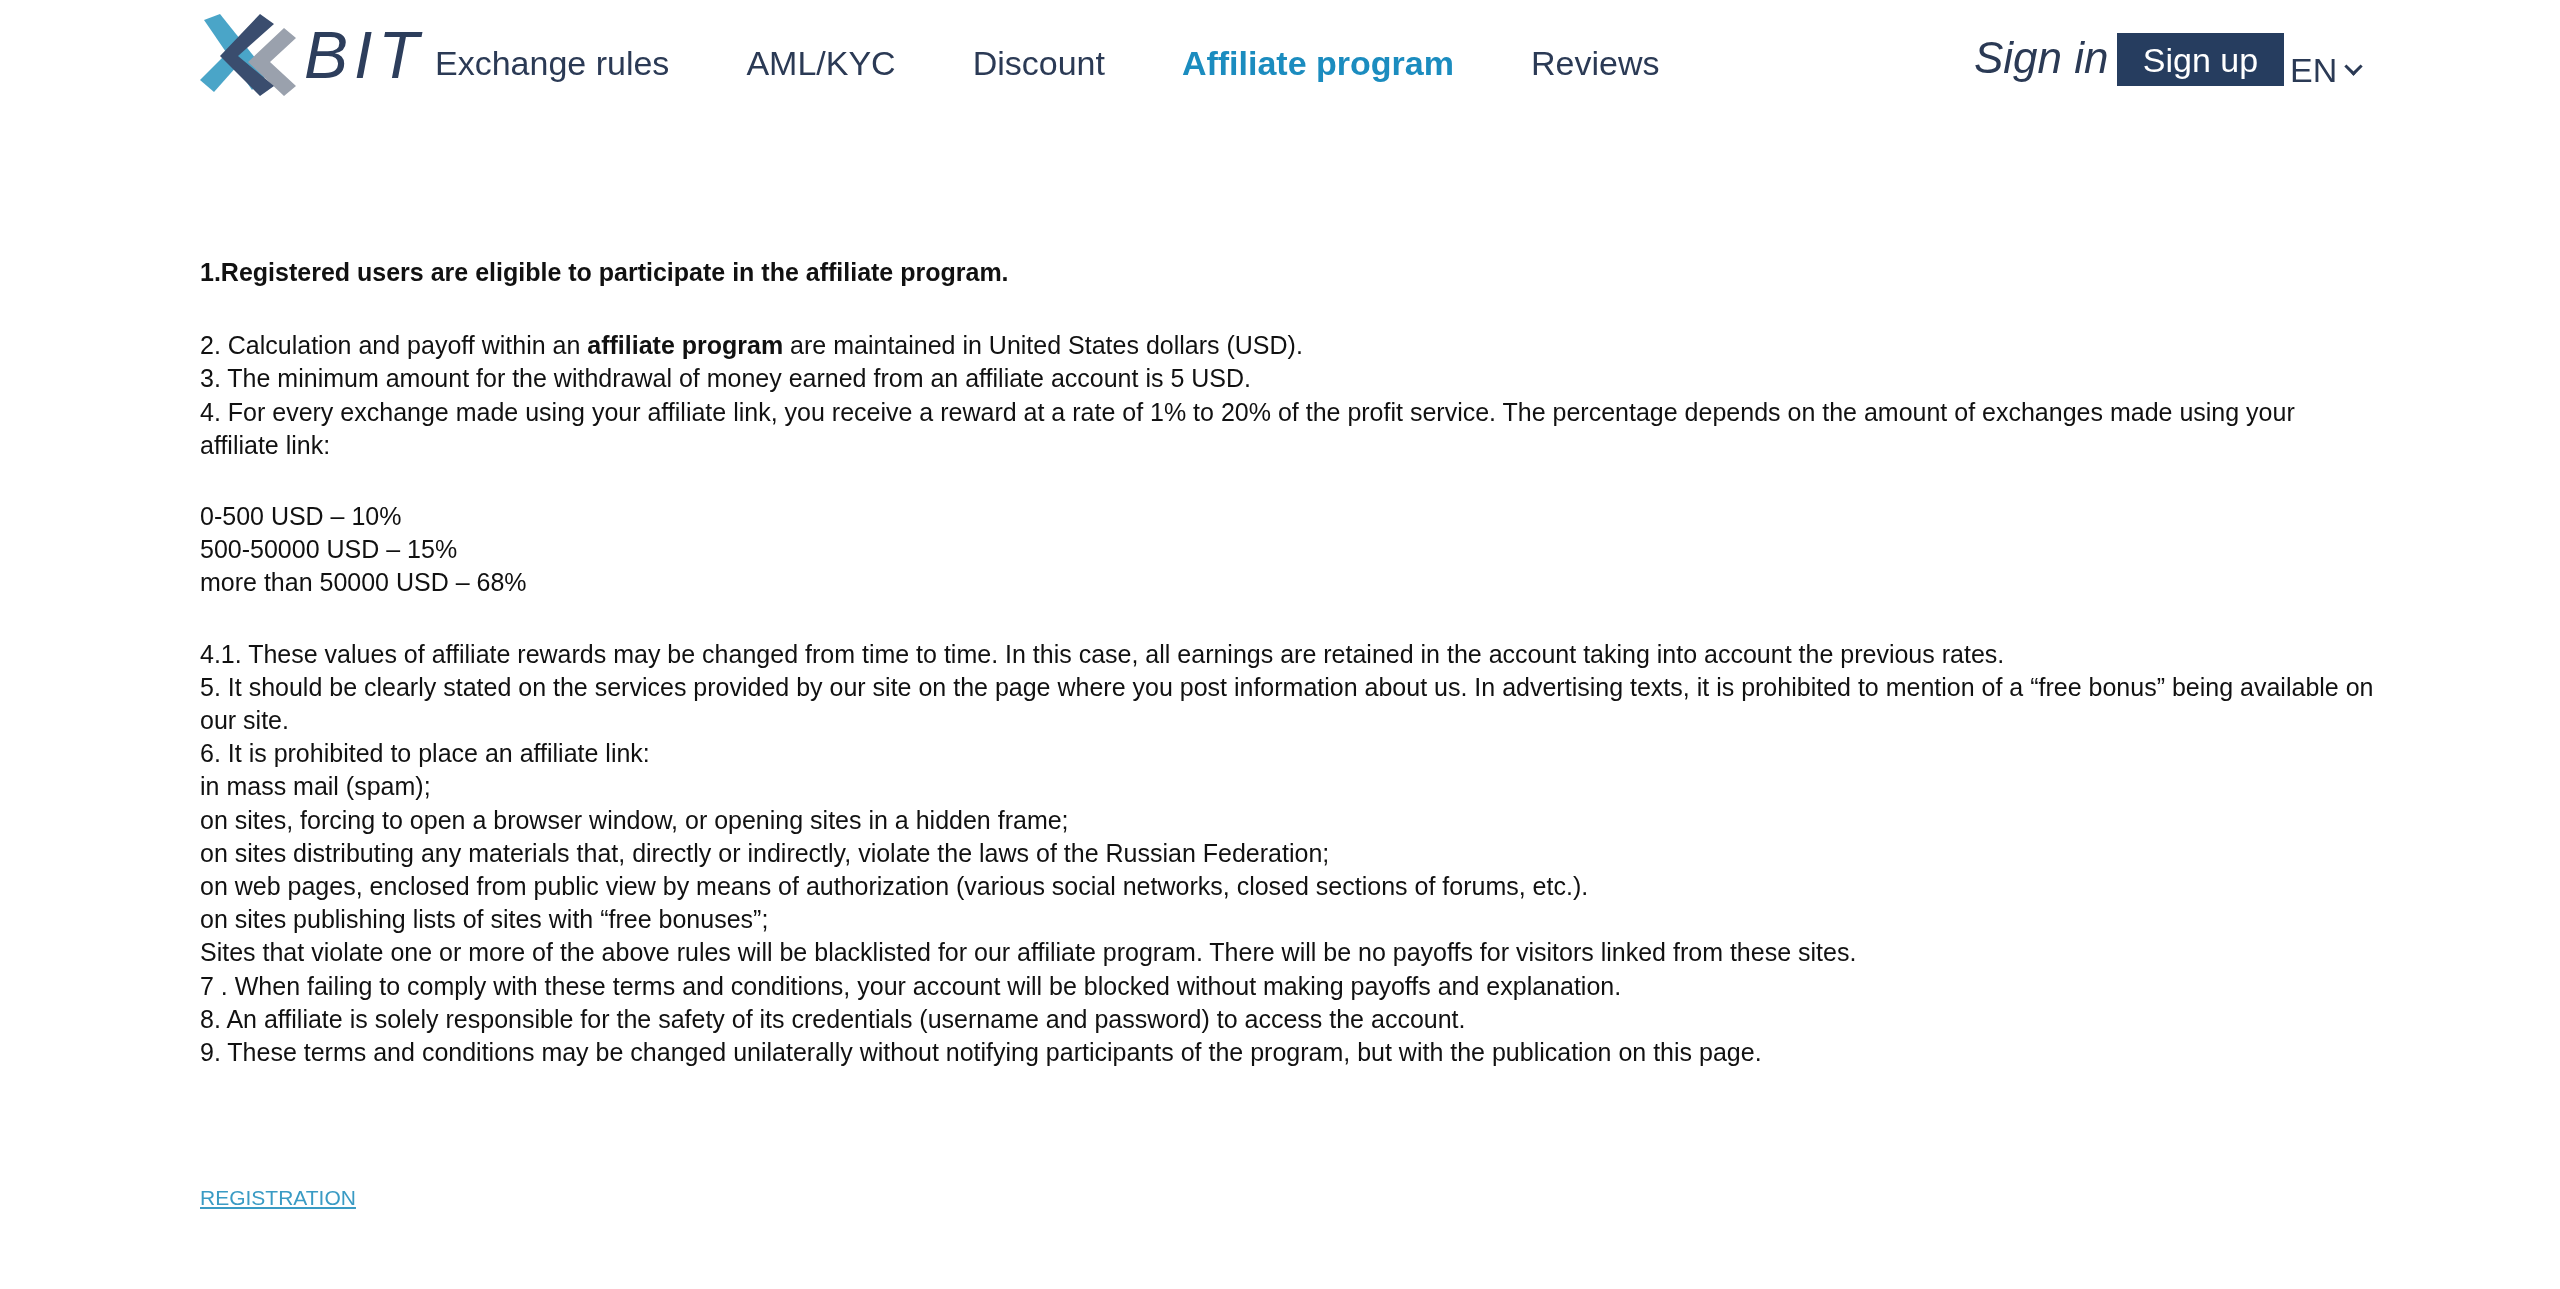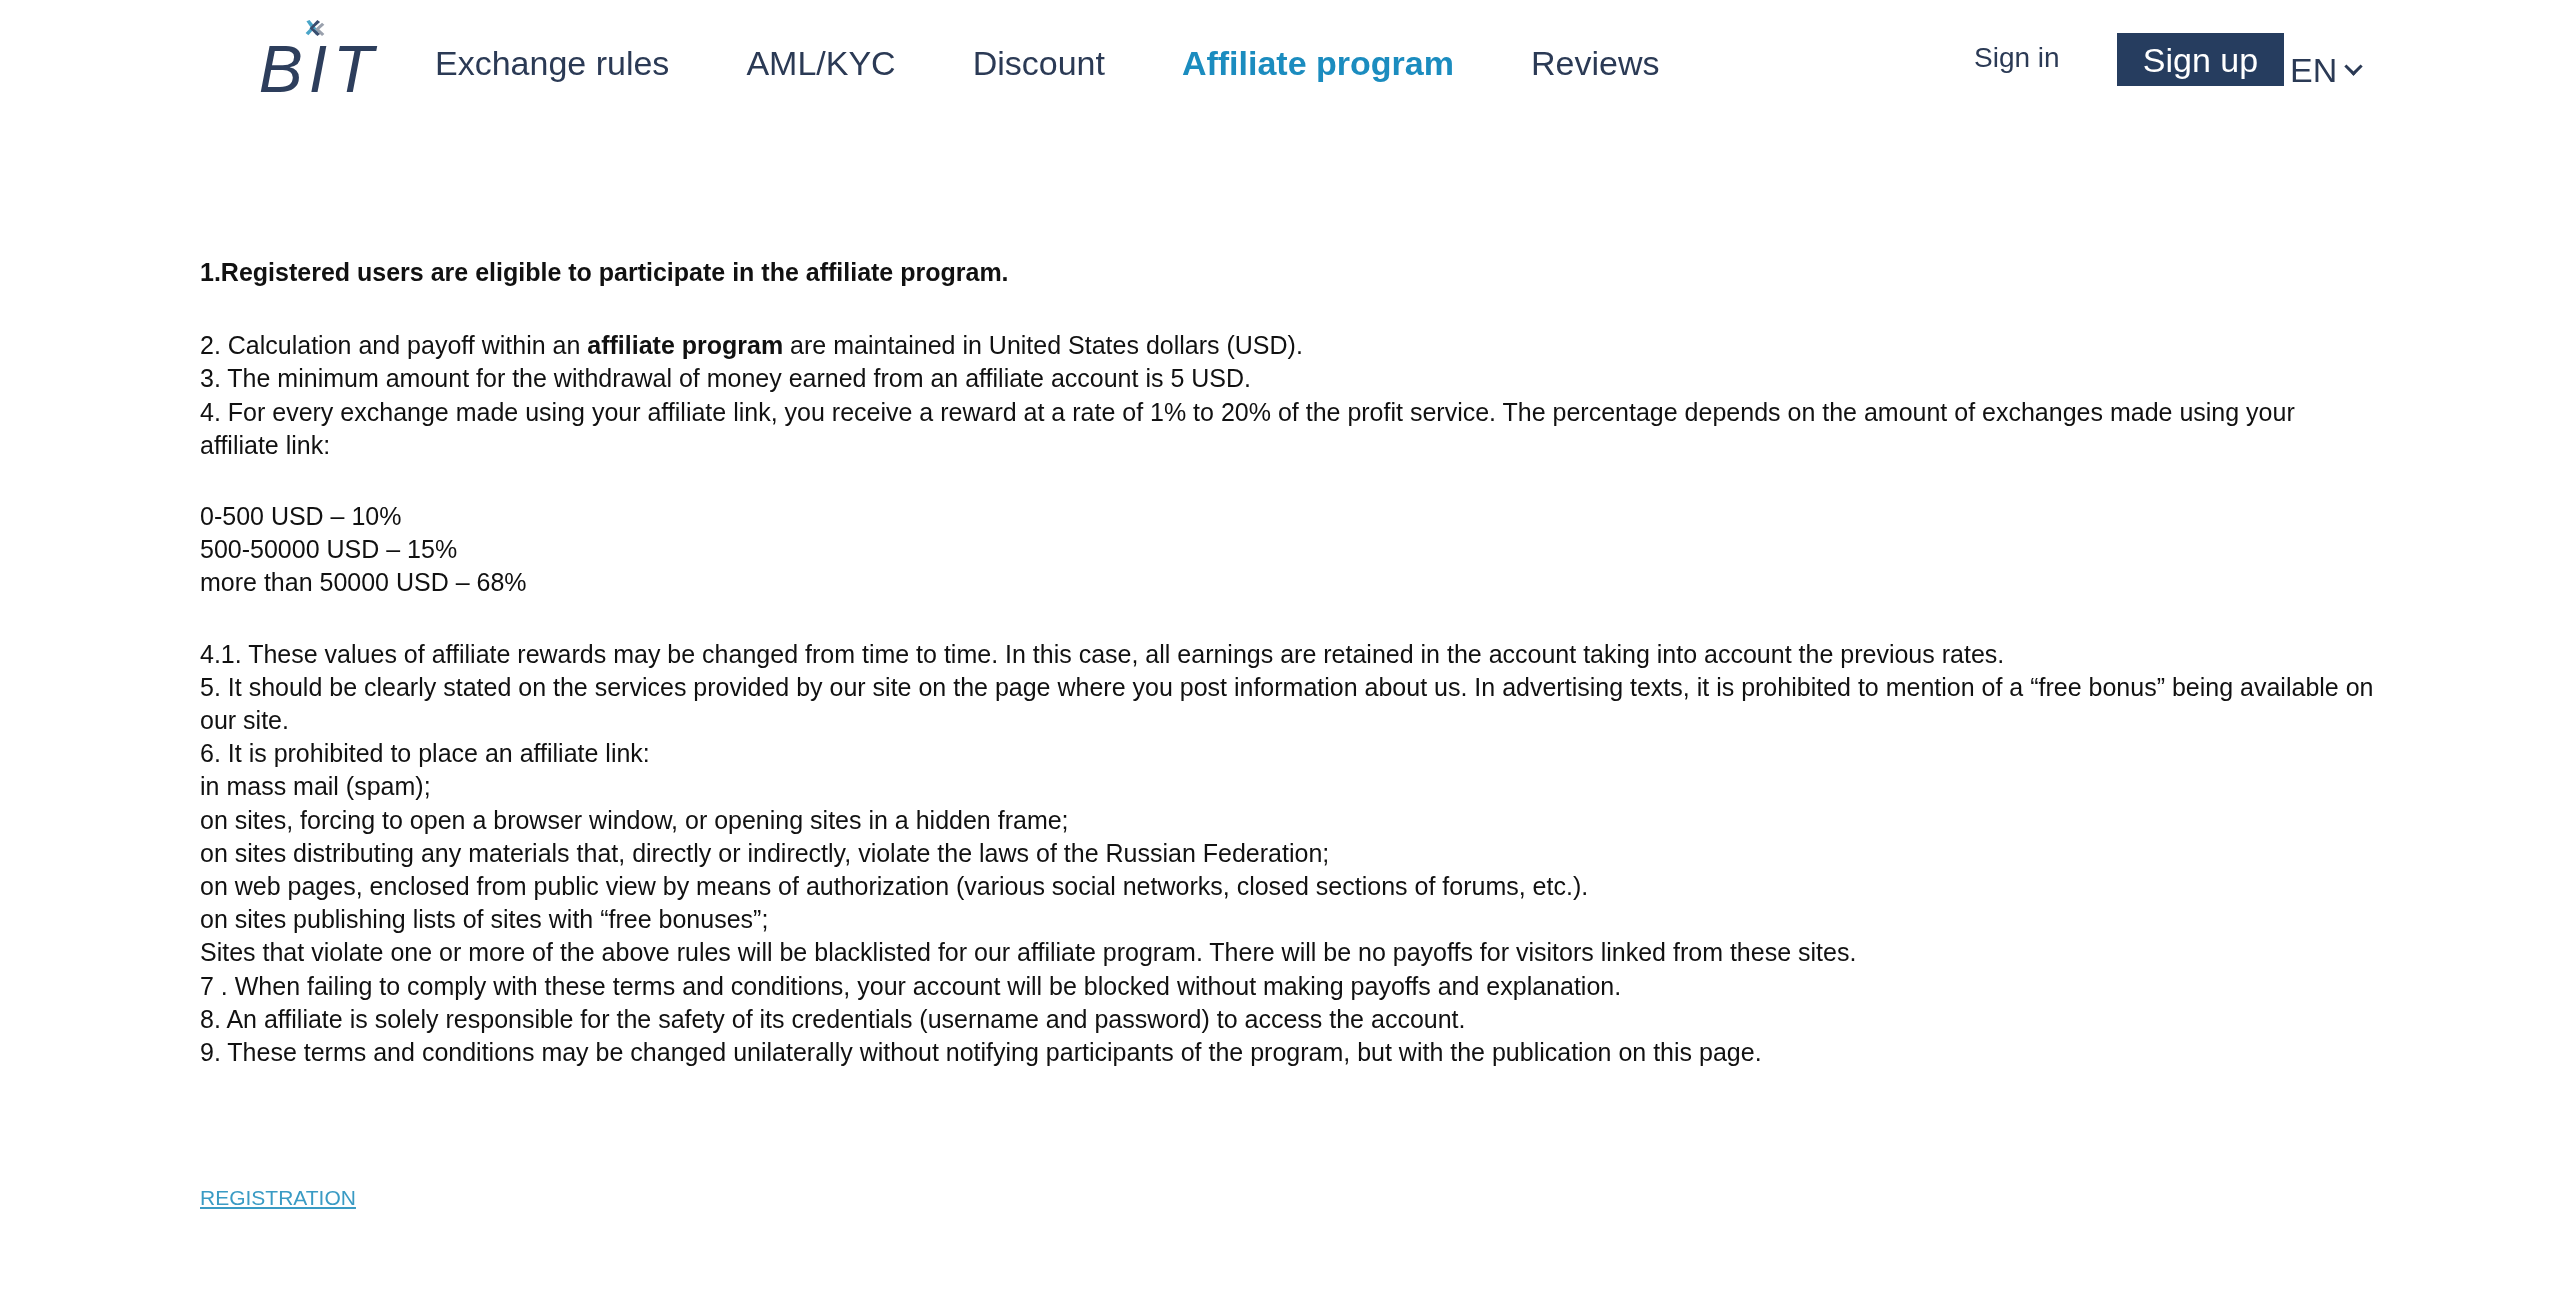--- a/index.html
+++ b/index.html
@@ -1,26 +1,26 @@
 <!DOCTYPE html>
 <html><head>
 <meta charset="utf-8">
 <style>
   html, body { margin: 0; padding: 0; background: #ffffff; }
   body { width: 2560px; height: 1289px; position: relative; overflow: hidden;
          font-family: "Liberation Sans", "DejaVu Sans", sans-serif; color: #111; }
   .header { position: absolute; left: 0; top: 0; width: 2560px; height: 120px; }
-  .logo { position: absolute; left: 200px; top: 20px; width: 230px; height: 82px; display: flex; align-items: center; flex-direction: column; }
+  .logo { position: absolute; left: 200px; top: 14px; width: 230px; height: 82px; display: flex; align-items: center; }
   .logo svg { display: block; }
   .logo-text { font-family: "Liberation Sans", sans-serif; font-style: italic; font-weight: 300;
                font-size: 66px; color: #2d3e5c; letter-spacing: 6px; margin-left: 8px; line-height: 1; transform: scaleX(1.0); }
   .nav { position: absolute; left: 435px; top: 36px; display: flex; }
   .nav a { font-size: 34px; color: #2b3a55; text-decoration: none; margin-right: 77px; line-height: 54px; white-space: nowrap; }
   .nav a.active { color: #1b8cbf; font-weight: bold; }
-  .signin { position: absolute; left: 1974px; top: 32px; font-size: 28px; color: #2b3a55; line-height: 52px; text-decoration: none; }
+  .signin { position: absolute; left: 1974px; top: 32px; font-size: 44px; color: #2b3a55; line-height: 52px; text-decoration: none; font-style: italic; }
   .signup { position: absolute; left: 2117px; top: 33px; width: 167px; height: 53px; background: #263d5f; color: #fff;
             font-size: 34px; line-height: 50px; text-align: center; border: none; padding: 0; font-family: "Liberation Sans", sans-serif; }
   .lang { position: absolute; left: 2290px; top: 46px; font-size: 34px; color: #2b3a55; line-height: 48px; display: flex; align-items: center; }
   .lang .chev { display: inline-block; width: 10px; height: 10px; border-right: 3px solid #2b3a55; border-bottom: 3px solid #2b3a55;
                 transform: rotate(45deg); margin-left: 10px; margin-top: -8px; }
   .content { position: absolute; left: 200px; top: 256px; width: 2180px; font-size: 25px; line-height: 33.2px; color: #111; }
   .content p { margin: 0; }
   .content .gap { height: 39px; }
   .bold { font-weight: bold; }
   .reg-link { position: absolute; left: 200px; top: 1181px; font-size: 21px; color: #3a9bc4; text-decoration: underline; line-height: 33px; }

